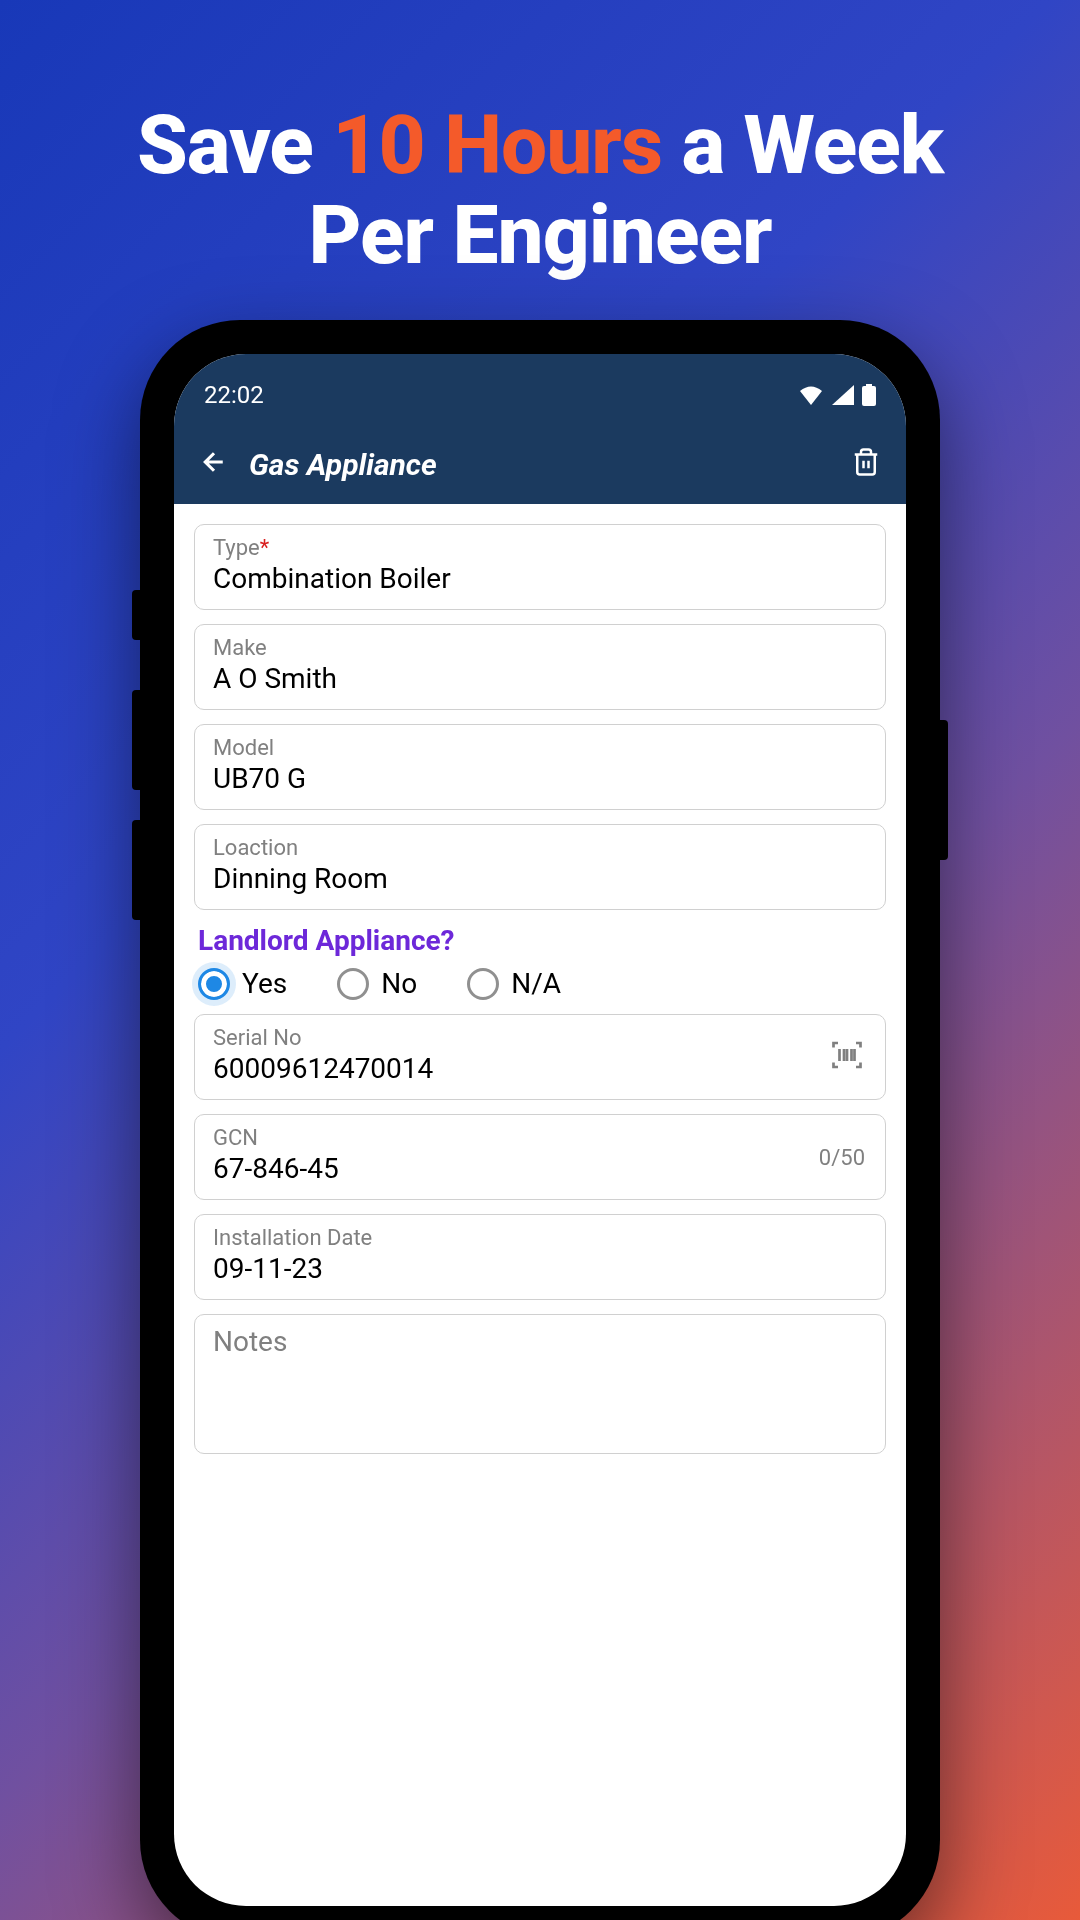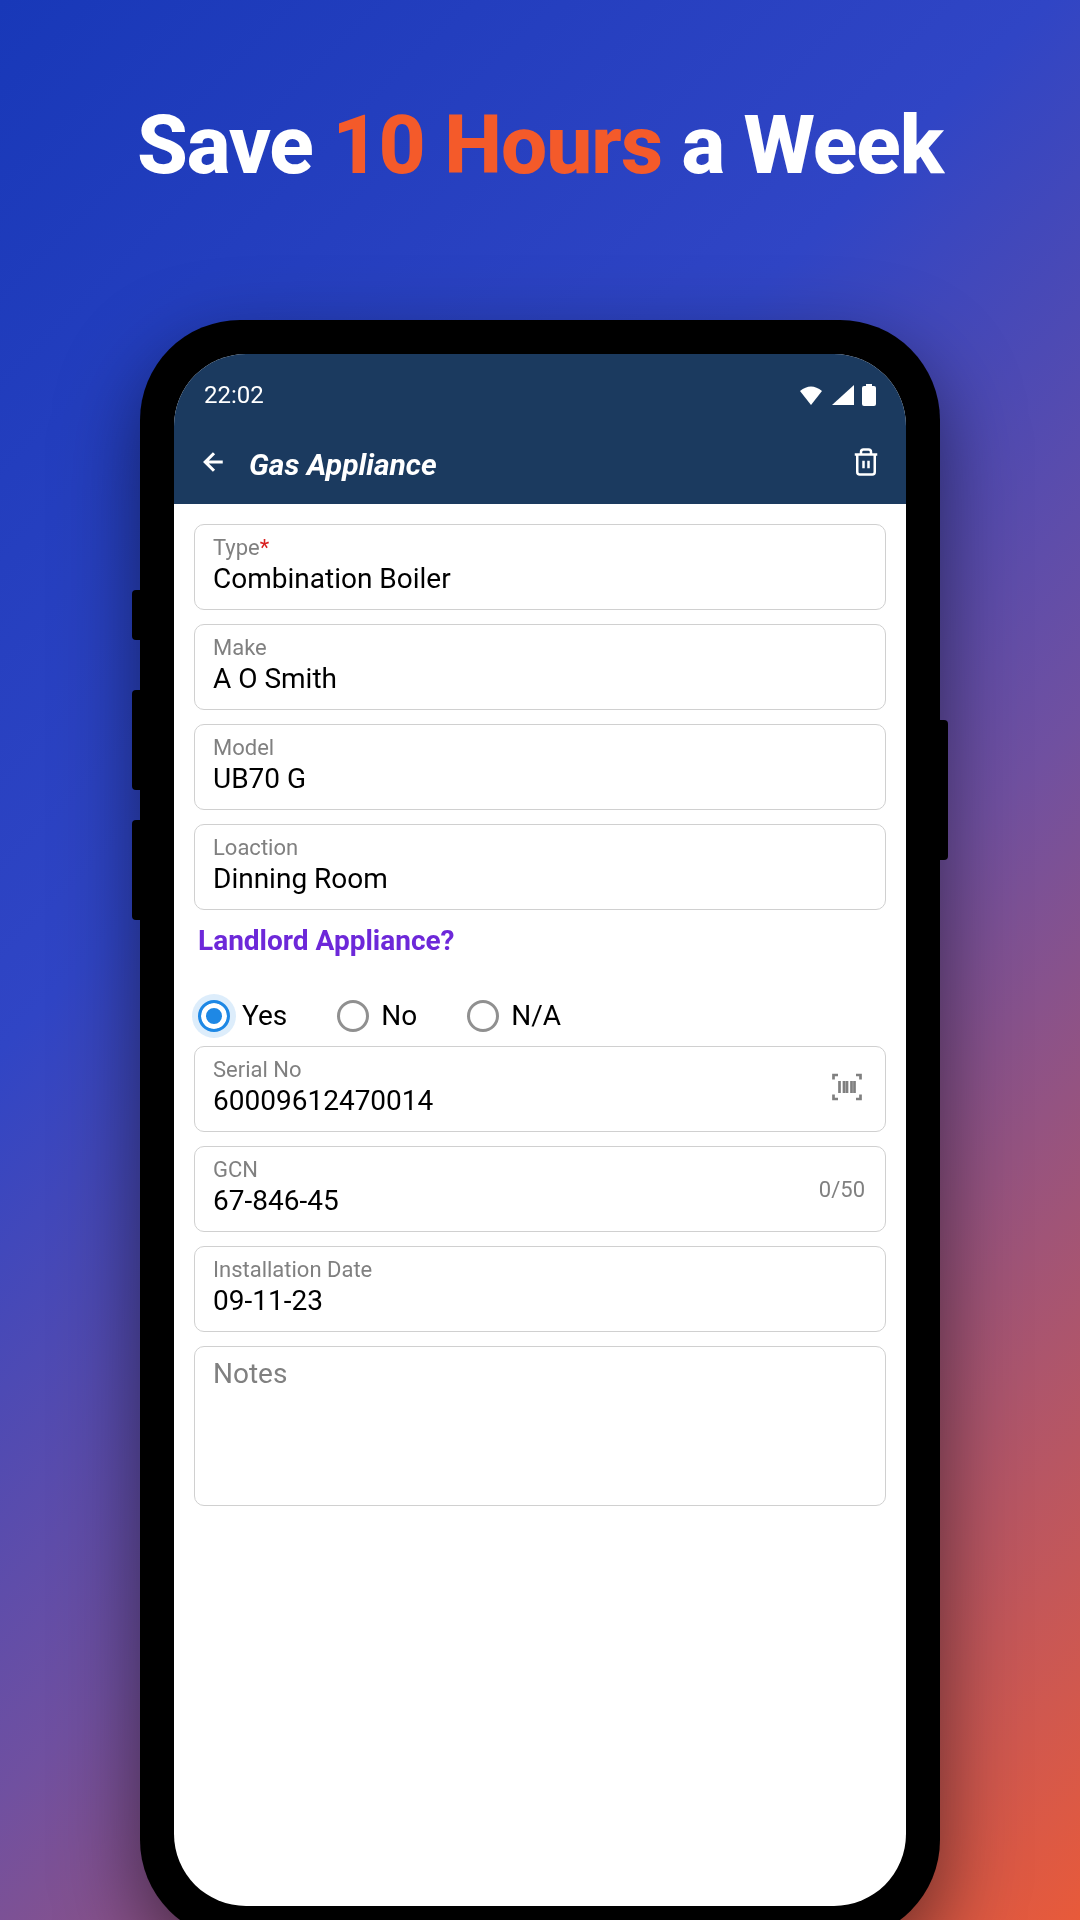--- a/index.html
+++ b/index.html
@@ -177,41 +177,40 @@
 .field-counter {
   position: absolute;
   right: 20px;
   top: 50%;
   transform: translateY(-50%);
   font-size: 22px;
   color: #808080;
 }
 
 .field.tall {
-  height: 160px;
+  height: 140px;
 }
 
 .question-label {
   font-size: 28px;
   font-weight: 700;
   color: #6d28d9;
   padding-left: 4px;
 }
 
 .radio-row {
   display: flex;
   gap: 50px;
   padding-left: 4px;
   margin-top: -4px;
 }
 .radio-item {
   display: flex;
   align-items: center;
   gap: 12px;
-  margin-top: 32px;
 }
 .radio-circle {
   width: 32px;
   height: 32px;
   border-radius: 50%;
   border: 3px solid #909090;
   background: #fff;
   flex-shrink: 0;
 }
 .radio-circle.checked {
@@ -223,20 +222,21 @@
   font-size: 28px;
   color: #000;
 }
 
 </style>
 </head>
 <body>
 
 <div class="headline">
   <span>Save </span><span class="highlight">10 Hours</span><span> a Week</span><br>
+  <span>Per Engineer</span>
 </div>
 
 <div class="phone-frame">
   <div class="phone-btn-left-1"></div>
   <div class="phone-btn-left-2"></div>
   <div class="phone-btn-left-3"></div>
   <div class="phone-btn-right"></div>
   <div class="phone-inner">
     <div class="phone-notch">
       <div class="phone-camera"></div>

